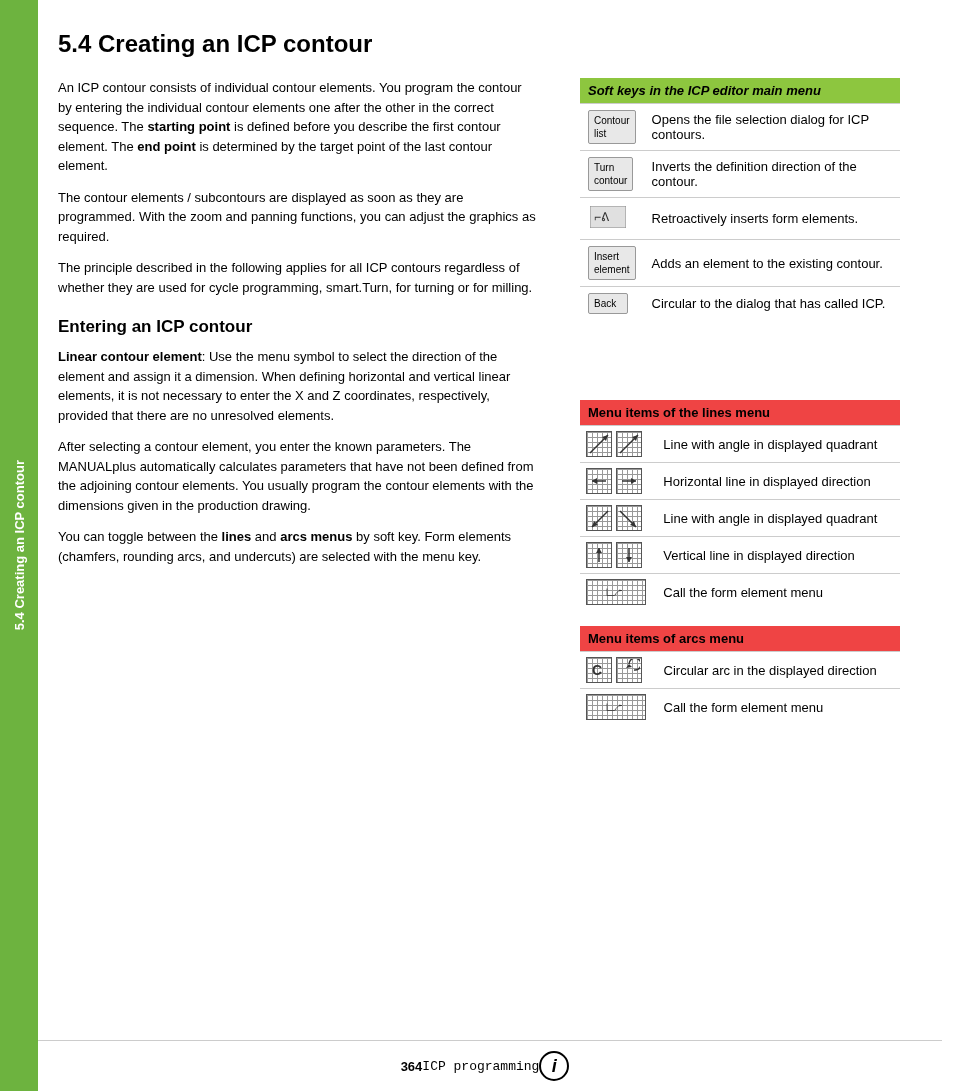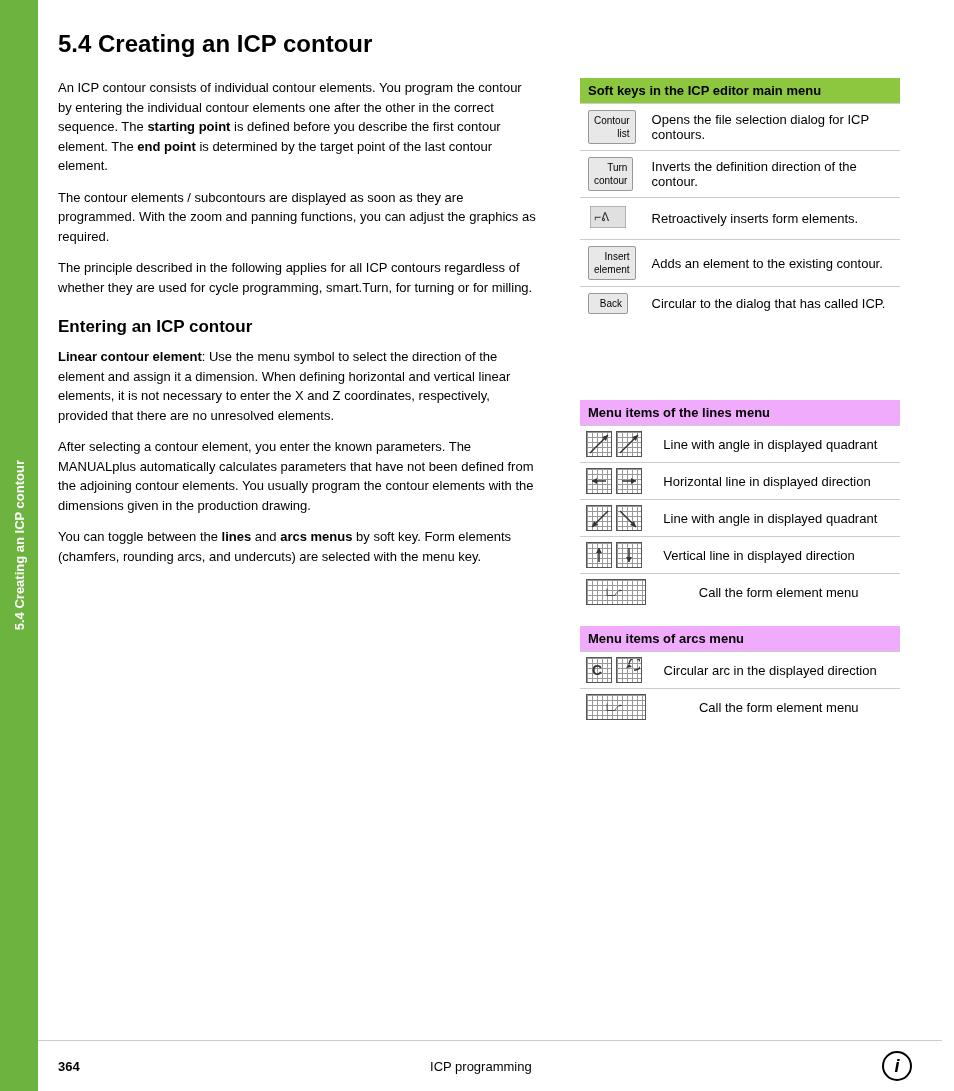--- a/index.html
+++ b/index.html
@@ -83,41 +83,42 @@
       border-collapse: collapse;
       margin-bottom: 20px;
     }
 
     .info-table .header-row td {
       background: #8dc63f;
       color: #000;
       font-weight: bold;
       padding: 5px 8px;
       font-size: 13px;
+      font-style: italic;
     }
 
     .info-table tr td {
       border-bottom: 1px solid #ccc;
       padding: 6px 8px;
       vertical-align: middle;
     }
 
     .info-table tr:last-child td {
       border-bottom: none;
     }
 
     .soft-key-btn {
       display: inline-block;
       background: #e8e8e8;
       border: 1px solid #999;
       border-radius: 2px;
       padding: 3px 5px;
       font-size: 10px;
       font-family: Arial, sans-serif;
-      text-align: right;
+      text-align: left;
       min-width: 40px;
       line-height: 1.3;
     }
 
     .grid-icon {
       width: 26px;
       height: 26px;
       border: 1px solid #555;
       background: #f5f5f5;
       display: inline-flex;
@@ -141,32 +142,33 @@
     }
 
     
     .bottom-bar {
       position: absolute;
       bottom: 0;
       left: 38px;
       right: 12px;
       padding: 10px 30px 10px 20px;
       display: flex;
-      justify-content: space-between;
+      justify-content: center;
       align-items: center;
       border-top: 1px solid #ccc;
     }
 
     .page-number {
       font-weight: bold;
       font-size: 13px;
     }
 
     .page-label {
       font-size: 13px;
+      font-family: Liberation Mono, monospace;
     }
 
     .info-badge {
       display: inline-flex;
       align-items: center;
       justify-content: center;
       width: 30px;
       height: 30px;
       border: 2px solid #000;
       border-radius: 50%;
@@ -175,36 +177,35 @@
       font-weight: bold;
     }
 
     
     .menu-table {
       width: 100%;
       border-collapse: collapse;
     }
 
     .menu-table .header-row td {
-      background: #f0abfc;
+      background: #ef4444;
       color: #000;
       font-weight: bold;
       padding: 5px 8px;
       font-size: 13px;
     }
 
     .menu-table tr td {
       border-bottom: 1px solid #ccc;
       padding: 5px 6px;
       vertical-align: middle;
     }
 
     .menu-table tr:last-child td {
       border-bottom: none;
-      text-align: center;
     }
 
     .icon-pair {
       display: flex;
       gap: 4px;
       align-items: center;
     }
 
     
     .grid-bg {

